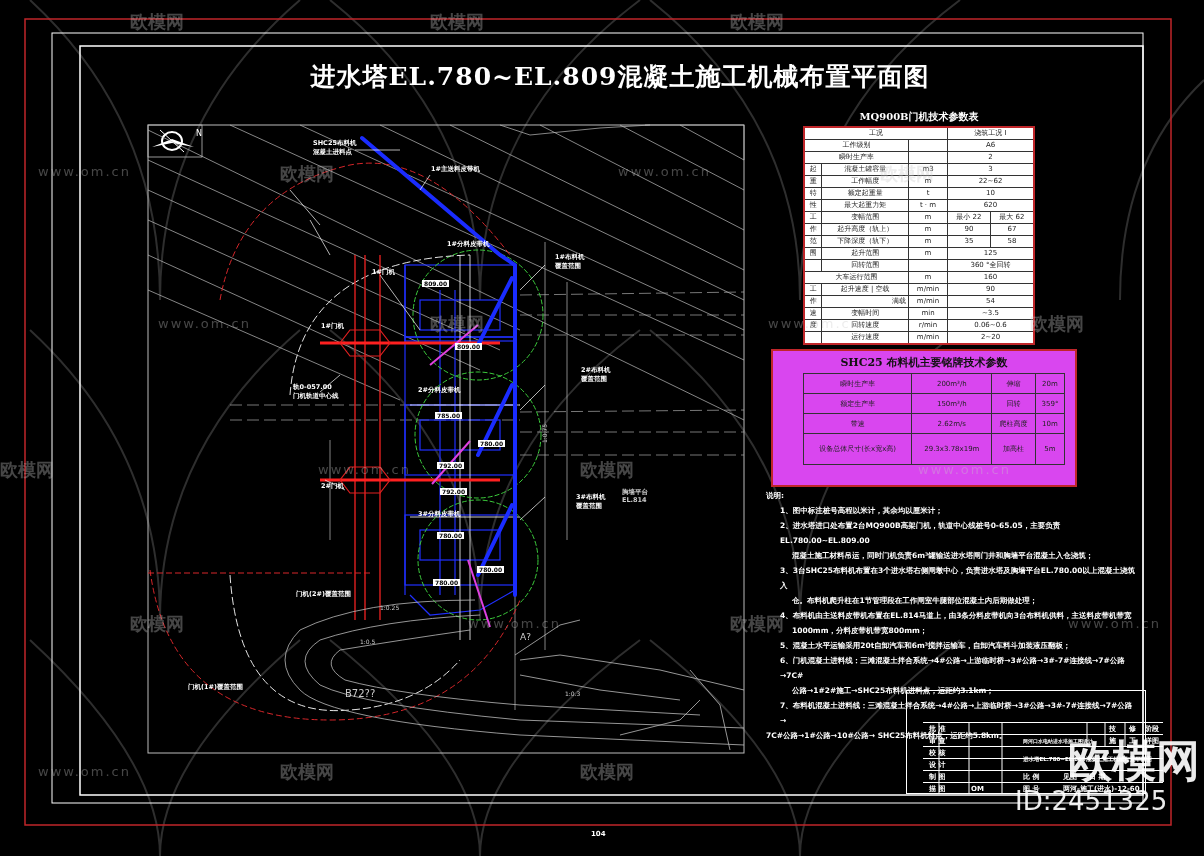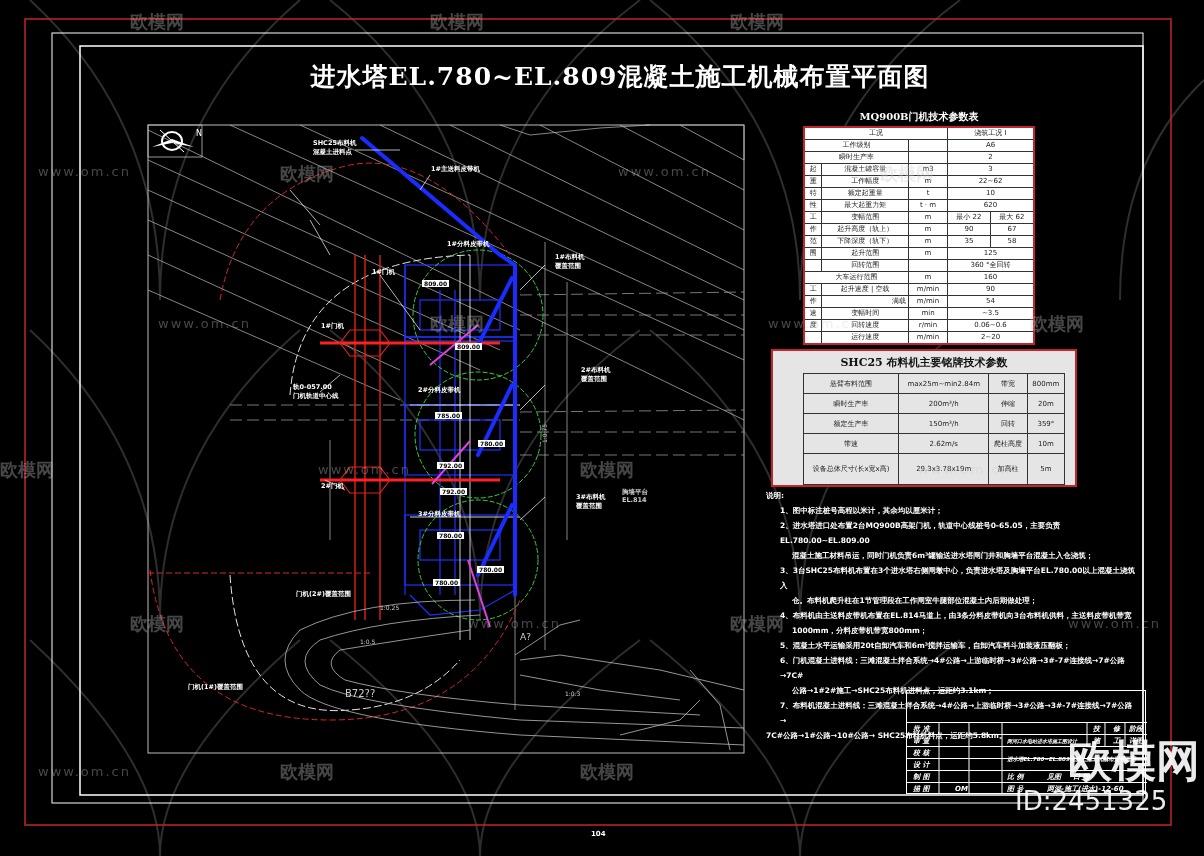--- a/index.html
+++ b/index.html
@@ -3,30 +3,30 @@
 <meta charset="utf-8">
 <style>
   html,body{margin:0;padding:0;background:#000;}
   body{width:1204px;height:856px;position:relative;overflow:hidden;font-family:"DejaVu Sans","Liberation Sans",sans-serif;color:#fff;}
   .abs{position:absolute;}
   svg.cad{position:absolute;left:0;top:0;width:1204px;height:856px;}
   .title{position:absolute;left:300px;top:60px;width:640px;text-align:center;font-family:"DejaVu Serif","Liberation Serif",serif;font-size:25px;font-weight:bold;letter-spacing:1px;color:#fff;}
   .tbl-title{position:absolute;font-family:"DejaVu Serif","Liberation Serif",serif;font-weight:bold;color:#fff;text-align:center;}
   table.mq{position:absolute;left:803px;top:126px;width:232px;border-collapse:collapse;background:#fff;border:2px solid #c0262a;font-size:7px;color:#222;}
   table.mq td{border:1px solid #333;height:11px;padding:0 2px;text-align:center;white-space:nowrap;line-height:9px;}
-  .shc-wrap{position:absolute;left:771px;top:349px;width:306px;height:138px;background:#e5e5e5;border:2px solid #c0262a;box-sizing:border-box;}
+  .shc-wrap{position:absolute;left:771px;top:349px;width:306px;height:138px;background:#d946ef;border:2px solid #c0262a;box-sizing:border-box;}
   table.shc{position:absolute;left:30px;top:22px;width:262px;border-collapse:collapse;font-size:7px;color:#222;}
   table.shc td{border:1px solid #333;height:19px;text-align:center;padding:0 2px;white-space:nowrap;}
   table.shc td.tall{height:30px;line-height:10px;white-space:normal;}
   .notes{position:absolute;left:766px;top:488px;width:370px;font-size:7.5px;line-height:15px;color:#fff;font-weight:bold;}
   .notes .n{padding-left:14px;}
   .notes .c{padding-left:26px;}
   .titleblock{position:absolute;left:906px;top:690px;width:240px;height:104px;border:1.5px solid #fff;box-sizing:border-box;}
   .tb-grid{position:absolute;left:0;top:31px;width:240px;height:72px;}
-  .tb-row{position:absolute;left:0;width:100%;height:12px;border-top:1px solid #fff;font-size:7px;font-style:italic;}
+  .tb-row{position:absolute;left:16px;width:100%;height:12px;border-top:1px solid #fff;font-size:7px;}
   .tb-cell{position:absolute;top:0;height:12px;line-height:12px;font-weight:bold;font-size:7px;color:#fff;}
   .label{position:absolute;font-size:6.5px;color:#fff;font-weight:bold;white-space:nowrap;}
   .boxlbl{position:absolute;font-size:6px;color:#000;background:#fff;padding:0 2px;white-space:nowrap;font-weight:bold;}
   .grey{position:absolute;font-size:6px;color:#ccc;white-space:nowrap;}
   .wm{position:absolute;color:rgba(200,200,200,0.35);font-size:18px;font-weight:bold;white-space:nowrap;pointer-events:none;}
   .wm-s{position:absolute;color:rgba(200,200,200,0.35);font-size:13px;letter-spacing:2px;white-space:nowrap;pointer-events:none;padding-left:38px;}
   .bigwm{position:absolute;left:1068px;top:732px;color:rgba(255,255,255,0.92);font-size:44px;font-weight:bold;}
   .bigid{position:absolute;left:1015px;top:786px;color:rgba(255,255,255,0.92);font-size:26px;font-family:"DejaVu Sans","Liberation Sans",sans-serif;}
   .center-lbl{position:absolute;left:591px;top:807px;font-size:7px;color:#fff;font-weight:bold;margin-top:23px;}
 </style>
@@ -345,26 +345,20 @@
         <td>m/min</td>
         <td colspan="2">2~20</td>
       </tr>
 </tbody>
   </table>
 
 <div class="shc-wrap">
   <div class="tbl-title" style="left:0;top:4px;width:302px;font-size:11px;color:#111;">SHC25 布料机主要铭牌技术参数</div>
   <table class="shc">
     <tbody>
-        <tr>
-          <td>悬臂布料范围</td>
-          <td>max25m~min2.84m</td>
-          <td>带宽</td>
-          <td>800mm</td>
-        </tr>
     <tr>
           <td>瞬时生产率</td>
           <td>200m³/h</td>
           <td>伸缩</td>
           <td>20m</td>
         </tr>
     <tr>
           <td>额定生产率</td>
           <td>150m³/h</td>
           <td>回转</td>

